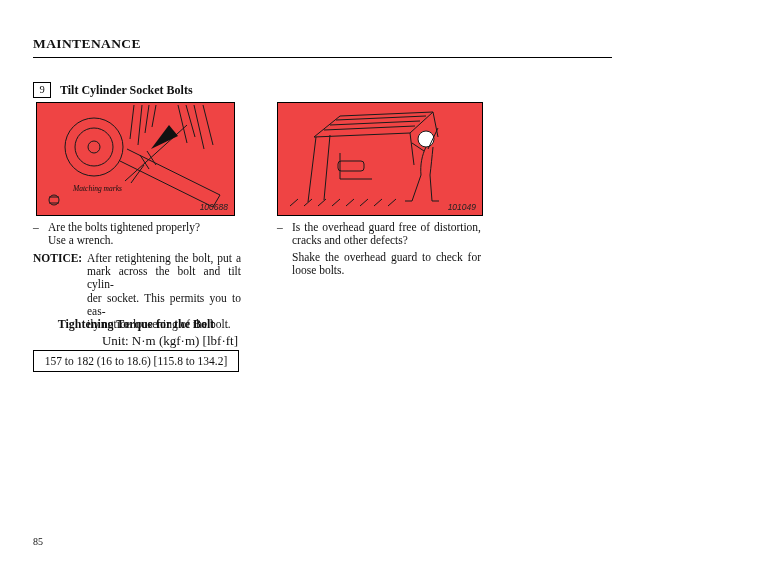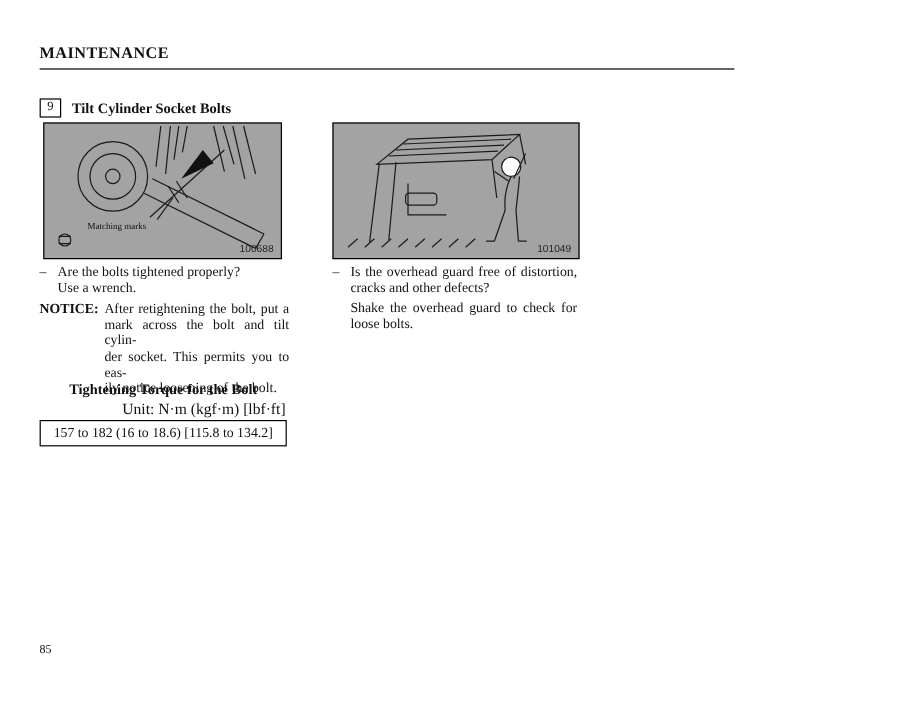--- a/index.html
+++ b/index.html
@@ -22,21 +22,21 @@
 
   .sec-header { position:absolute; display:flex; align-items:center; gap:9px; }
   .numbox {
     display:inline-block; min-width:14px; height:14px; padding:0 1px;
     border:1.2px solid #000; text-align:center;
     font-size:10.5px; line-height:14px;
   }
   .sec-title { font-size:12px; font-weight:bold; }
 
   .figure {
-    position:absolute; border:1px solid #000; background:#a3a3a3;
+    position:absolute; border:1px solid #000; background:#ef4444;font-style:italic;
   }
   .figure svg { display:block; }
   .fig-num {
     position:absolute; right:6px; bottom:3px;
     font-size:8.5px; font-family:"Liberation Sans", sans-serif; color:#222;
   }
 
   .para { position:absolute; font-size:11.5px; }
   .line { position:relative; padding-left:15px; line-height:13.2px; }
   .line .dash { position:absolute; left:0; top:0; }

